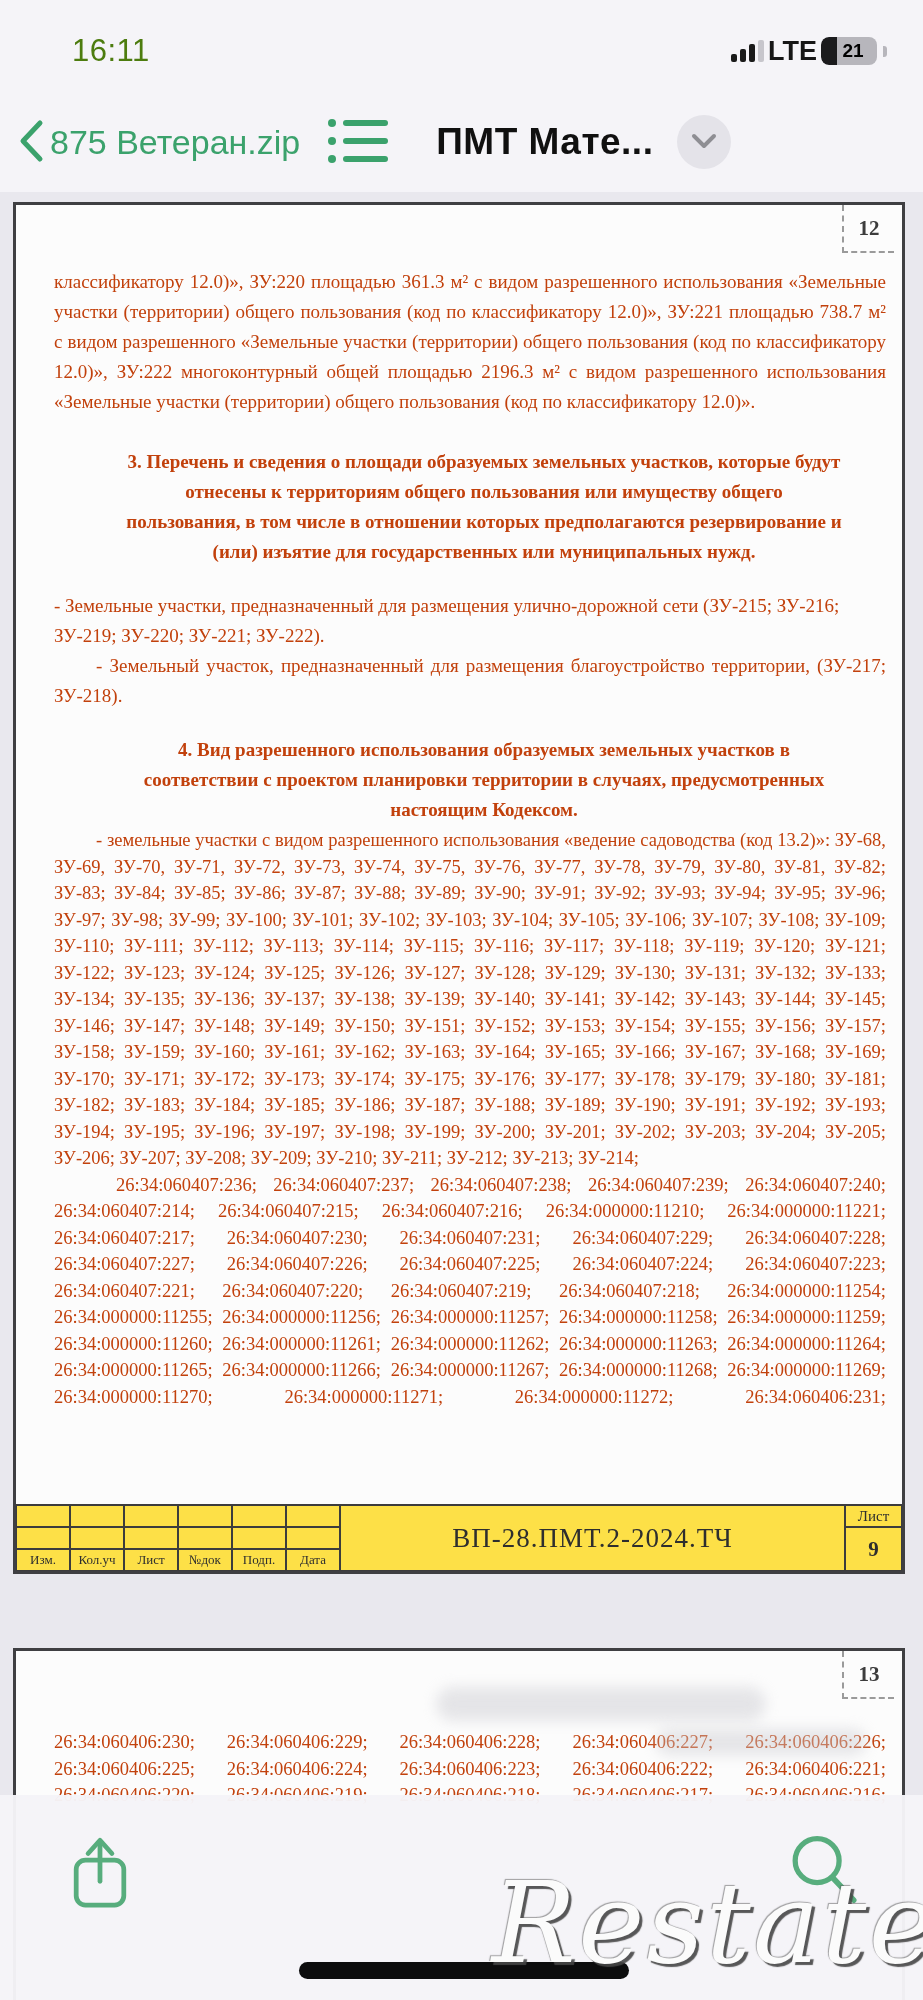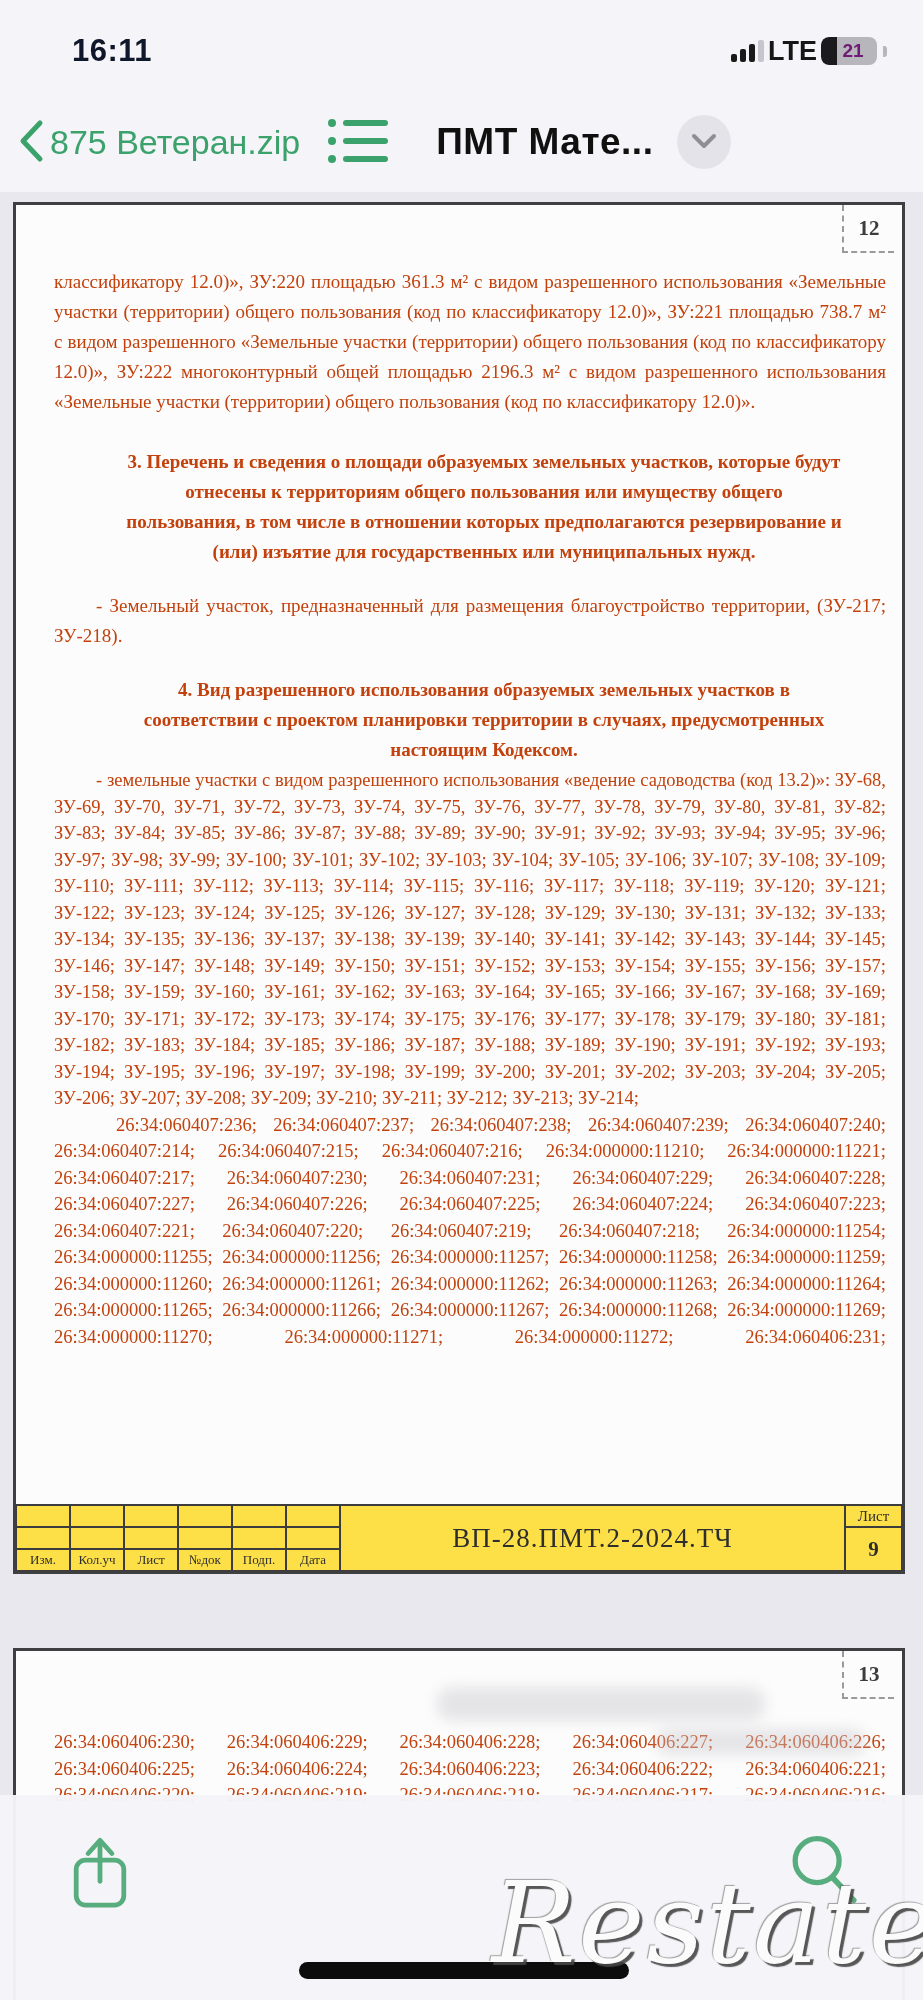--- a/index.html
+++ b/index.html
@@ -1,32 +1,32 @@
 <!DOCTYPE html>
 <html><head>
 <meta charset="utf-8">
 <style>
   html,body{margin:0;padding:0;}
   body{width:923px;height:2000px;overflow:hidden;font-family:"Liberation Sans",sans-serif;background:#f5f4f8;}
   .screen{position:relative;width:923px;height:2000px;background:#f5f4f8;overflow:hidden;}
 
   
   .status-bar{position:absolute;top:0;left:0;right:0;height:92px;display:flex;align-items:center;justify-content:space-between;padding:10px 36px 0 72px;box-sizing:border-box;z-index:30;}
-  .status-time{font-size:31px;font-weight:700;color:#0f172a;letter-spacing:.5px;text-align:center;}
+  .status-time{font-size:31px;font-weight:400;color:#4d7c0f;letter-spacing:.5px;text-align:center;}
   .status-right{display:flex;align-items:center;gap:4px;}
   .signal{display:flex;align-items:flex-end;gap:3px;height:22px;}
   .signal i{display:block;width:6px;border-radius:2px;background:#1a1a1a;}
   .signal i:nth-child(1){height:8px;}
   .signal i:nth-child(2){height:13px;}
   .signal i:nth-child(3){height:18px;}
   .signal i:nth-child(4){height:22px;background:#c7c6cc;}
   .net-label{font-size:27px;font-weight:600;color:#161616;}
   .battery{position:relative;width:56px;height:28px;border-radius:8px;background:#b7b6bc;overflow:hidden;display:flex;align-items:center;justify-content:center;}
   .battery .fill{position:absolute;left:0;top:0;bottom:0;width:16px;background:#1b1b1d;border-radius:8px 0 0 8px;}
-  .battery .pct{position:relative;font-size:19px;font-weight:700;color:#701a75;z-index:1;padding-left:8px;}
+  .battery .pct{position:relative;font-size:19px;font-weight:700;color:#000000;z-index:1;padding-left:8px;}
   .battery-cap{width:4px;height:11px;background:#b7b6bc;border-radius:0 3px 3px 0;margin-left:2px;}
 
   
   .nav-bar{position:absolute;top:92px;left:0;right:0;height:100px;display:flex;align-items:center;padding:0 18px;box-sizing:border-box;z-index:30;background:#f5f4f8;}
   .back-button{display:flex;align-items:center;gap:6px;background:none;border:none;padding:0;cursor:pointer;}
   .back-label{font-size:34px;color:#3ba26c;white-space:nowrap;}
   .toc-button{background:none;border:none;margin-left:26px;padding:0;cursor:pointer;display:flex;align-items:center;}
   .nav-title{font-size:37px;font-weight:700;color:#101010;margin-left:46px;white-space:nowrap;letter-spacing:.5px;}
   .nav-expand{margin-left:24px;width:54px;height:54px;border-radius:50%;background:#e4e3e9;border:none;display:flex;align-items:center;justify-content:center;cursor:pointer;}
 
@@ -129,20 +129,21 @@
 
   <div class="doc-area">
 
     <div class="page page-12">
       <div class="page-num-box">12</div>
       <div class="tick t1"></div>
       <div class="tick t2"></div>
 
       <p class="body-text" style="margin-top:62px;">классификатору 12.0)», ЗУ:220 площадью 361.3 м² с видом разрешенного использования «Земельные участки (территории) общего пользования (код по классификатору 12.0)», ЗУ:221 площадью 738.7 м² с видом разрешенного «Земельные участки (территории) общего пользования (код по классификатору 12.0)», ЗУ:222 многоконтурный общей площадью 2196.3 м² с видом разрешенного использования «Земельные участки (территории) общего пользования (код по классификатору 12.0)».</p>
       <p class="body-text heading h3">3.  Перечень и сведения о площади образуемых земельных участков, которые будут отнесены к территориям общего пользования или имуществу общего пользования, в том числе в отношении которых предполагаются резервирование и (или) изъятие для государственных или муниципальных нужд.</p>
+      <p class="body-text" style="text-align:left;">- Земельные участки, предназначенный для размещения улично-дорожной сети (ЗУ-215; ЗУ-216; ЗУ-219; ЗУ-220; ЗУ-221; ЗУ-222).</p>
       <p class="body-text indent">- Земельный участок, предназначенный для размещения благоустройство территории, (ЗУ-217; ЗУ-218).</p>
       <p class="body-text heading h4">4.  Вид разрешенного использования образуемых земельных участков в соответствии с проектом планировки территории в случаях, предусмотренных настоящим Кодексом.</p>
       <p class="body-text dense indent">- земельные участки с видом разрешенного использования «ведение садоводства (код 13.2)»: ЗУ-68, ЗУ-69, ЗУ-70, ЗУ-71, ЗУ-72, ЗУ-73, ЗУ-74, ЗУ-75, ЗУ-76, ЗУ-77, ЗУ-78, ЗУ-79, ЗУ-80, ЗУ-81, ЗУ-82; ЗУ-83; ЗУ-84; ЗУ-85; ЗУ-86; ЗУ-87; ЗУ-88; ЗУ-89; ЗУ-90; ЗУ-91; ЗУ-92; ЗУ-93; ЗУ-94; ЗУ-95; ЗУ-96; ЗУ-97; ЗУ-98; ЗУ-99; ЗУ-100; ЗУ-101; ЗУ-102; ЗУ-103; ЗУ-104; ЗУ-105; ЗУ-106; ЗУ-107; ЗУ-108; ЗУ-109; ЗУ-110; ЗУ-111; ЗУ-112; ЗУ-113; ЗУ-114; ЗУ-115; ЗУ-116; ЗУ-117; ЗУ-118; ЗУ-119; ЗУ-120; ЗУ-121; ЗУ-122; ЗУ-123; ЗУ-124; ЗУ-125; ЗУ-126; ЗУ-127; ЗУ-128; ЗУ-129; ЗУ-130; ЗУ-131; ЗУ-132; ЗУ-133; ЗУ-134; ЗУ-135; ЗУ-136; ЗУ-137; ЗУ-138; ЗУ-139; ЗУ-140; ЗУ-141; ЗУ-142; ЗУ-143; ЗУ-144; ЗУ-145; ЗУ-146; ЗУ-147; ЗУ-148; ЗУ-149; ЗУ-150; ЗУ-151; ЗУ-152; ЗУ-153; ЗУ-154; ЗУ-155; ЗУ-156; ЗУ-157; ЗУ-158; ЗУ-159; ЗУ-160; ЗУ-161; ЗУ-162; ЗУ-163; ЗУ-164; ЗУ-165; ЗУ-166; ЗУ-167; ЗУ-168; ЗУ-169; ЗУ-170; ЗУ-171; ЗУ-172; ЗУ-173; ЗУ-174; ЗУ-175; ЗУ-176; ЗУ-177; ЗУ-178; ЗУ-179; ЗУ-180; ЗУ-181; ЗУ-182; ЗУ-183; ЗУ-184; ЗУ-185; ЗУ-186; ЗУ-187; ЗУ-188; ЗУ-189; ЗУ-190; ЗУ-191; ЗУ-192; ЗУ-193; ЗУ-194; ЗУ-195; ЗУ-196; ЗУ-197; ЗУ-198; ЗУ-199; ЗУ-200; ЗУ-201; ЗУ-202; ЗУ-203; ЗУ-204; ЗУ-205; ЗУ-206; ЗУ-207; ЗУ-208; ЗУ-209; ЗУ-210; ЗУ-211; ЗУ-212; ЗУ-213; ЗУ-214;</p>
       <p class="body-text dense just-all indent-lg">26:34:060407:236; 26:34:060407:237; 26:34:060407:238; 26:34:060407:239; 26:34:060407:240; 26:34:060407:214; 26:34:060407:215; 26:34:060407:216; 26:34:000000:11210; 26:34:000000:11221; 26:34:060407:217; 26:34:060407:230; 26:34:060407:231; 26:34:060407:229; 26:34:060407:228; 26:34:060407:227; 26:34:060407:226; 26:34:060407:225; 26:34:060407:224; 26:34:060407:223; 26:34:060407:221; 26:34:060407:220; 26:34:060407:219; 26:34:060407:218; 26:34:000000:11254; 26:34:000000:11255; 26:34:000000:11256; 26:34:000000:11257; 26:34:000000:11258; 26:34:000000:11259; 26:34:000000:11260; 26:34:000000:11261; 26:34:000000:11262; 26:34:000000:11263; 26:34:000000:11264; 26:34:000000:11265; 26:34:000000:11266; 26:34:000000:11267; 26:34:000000:11268; 26:34:000000:11269; 26:34:000000:11270; 26:34:000000:11271; 26:34:000000:11272; 26:34:060406:231;</p>
 
       <table class="stamp">
         <tbody>
             <tr>
           <td class="c-small"></td>
               <td class="c-small"></td>

